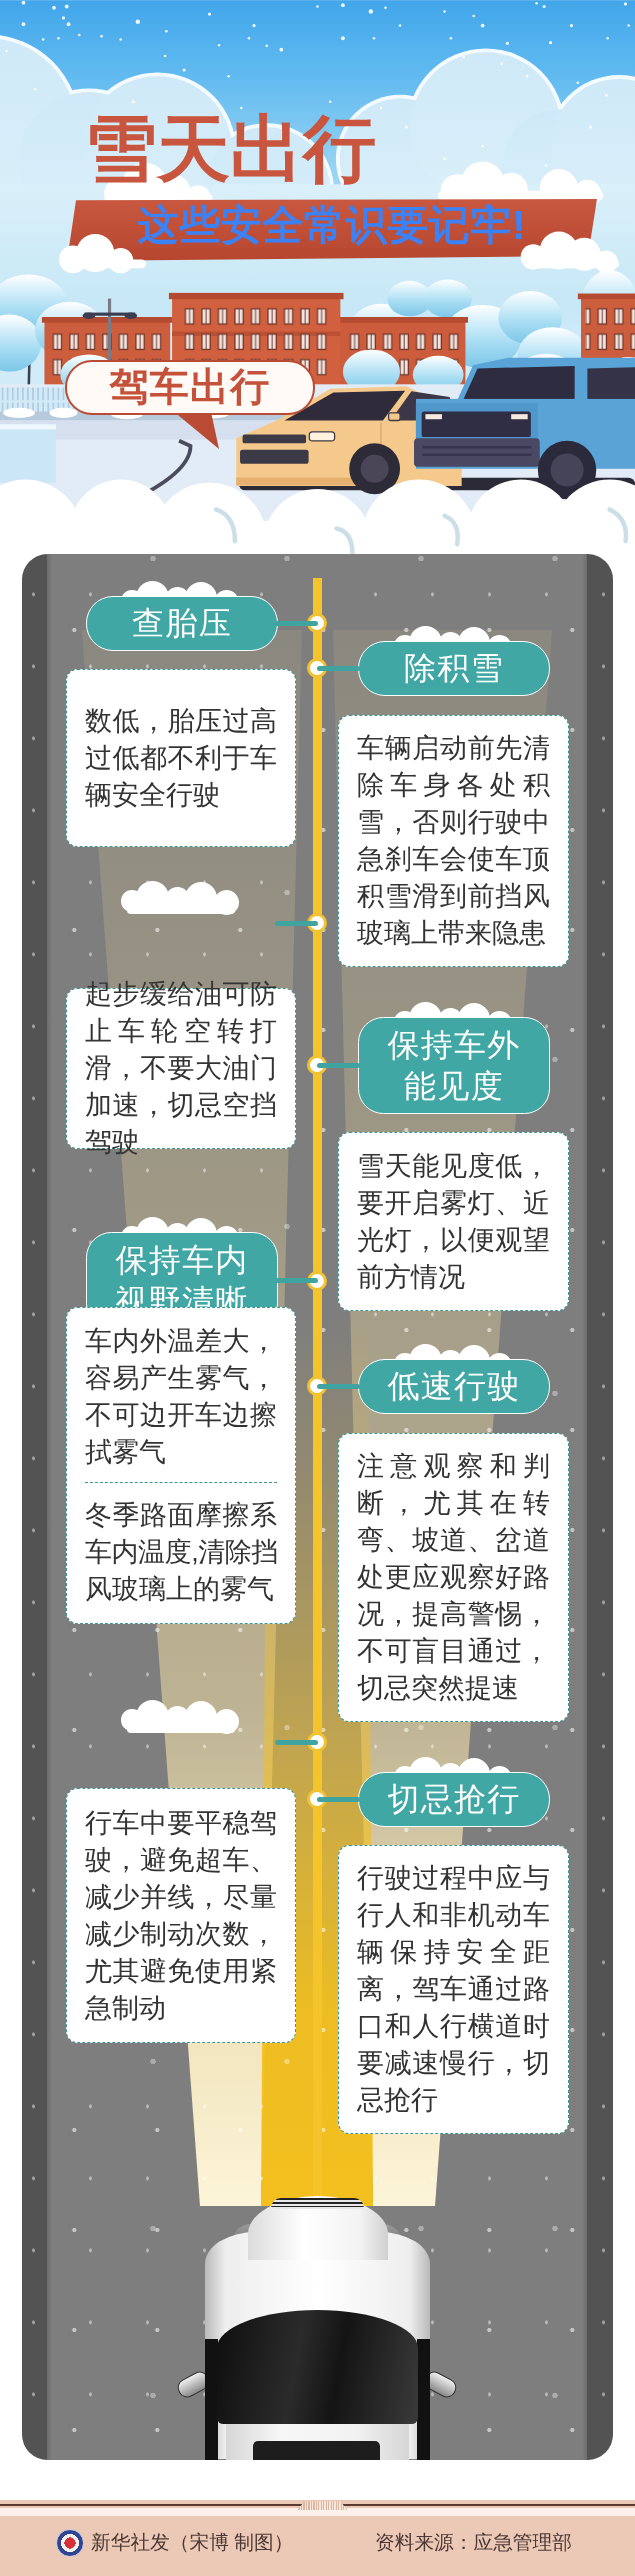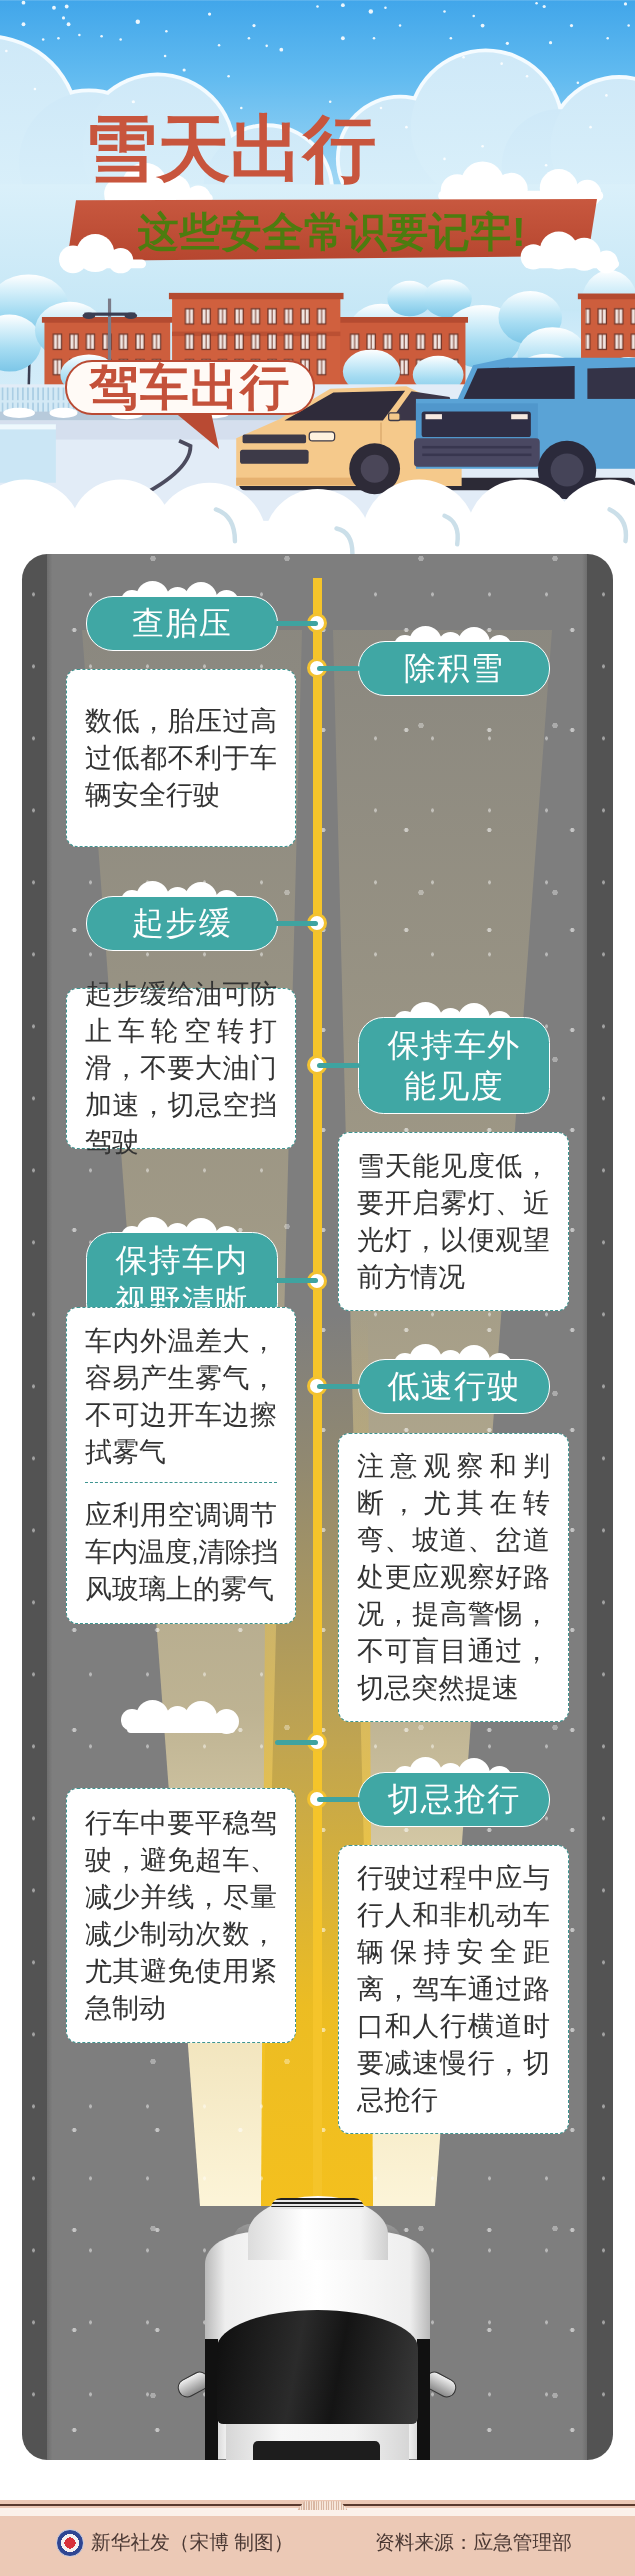--- a/index.html
+++ b/index.html
@@ -9,23 +9,23 @@
 }
 *{box-sizing:border-box;margin:0;padding:0}
 html,body{width:635px;height:2576px;background:#fff;overflow:hidden}
 body{position:relative;font-family:"Liberation Sans","DejaVu Sans",sans-serif}
 
 
 #header{position:absolute;left:0;top:0;width:635px;height:554px;overflow:hidden}
 #scene{position:absolute;left:0;top:0}
 .title{position:absolute;left:84px;top:112px;font-size:73px;line-height:73px;font-weight:900;color:var(--title_red);white-space:nowrap;letter-spacing:0}
 .banner{position:absolute;left:67px;top:199px;width:530px;height:62px;background:linear-gradient(180deg,#c8583f,#b6462f);clip-path:polygon(9px 1.3px,530px 0,521px 57px,0 62px)}
-.banner-text{position:absolute;left:67px;top:202px;width:530px;height:62px;line-height:61px;text-align:center;font-size:41px;font-weight:900;color:#4d7c0f;white-space:nowrap;letter-spacing:0.6px}
+.banner-text{position:absolute;left:67px;top:195px;width:530px;height:62px;line-height:61px;text-align:center;font-size:41px;font-weight:900;color:#3b82f6;white-space:nowrap;letter-spacing:0.6px}
 #front-clouds{position:absolute;left:0;top:0}
-.bubble{position:absolute;left:65px;top:360px;width:250px;height:55px;border:2.5px solid #b94a33;border-radius:27px;background:#fffaf6;text-align:center;line-height:50px;font-size:49px;font-weight:900;color:#c4513a;letter-spacing:1.3px;white-space:nowrap}
+.bubble{position:absolute;left:65px;top:360px;width:250px;height:55px;border:2.5px solid #b94a33;border-radius:27px;background:#fffaf6;text-align:center;line-height:50px;font-size:39px;font-weight:900;color:#c4513a;letter-spacing:1.3px;white-space:nowrap}
 .bubble-tail{position:absolute;left:173px;top:412px;width:48px;height:38px;background:#b94a33;clip-path:polygon(1.3px 0,38px 0,46px 37px)}
 
 
 #panel{position:absolute;left:22px;top:554px;width:591px;height:1906px;border-radius:25.4px;overflow:hidden;
   background:linear-gradient(90deg,var(--road_edge) 0,var(--road_edge) 25.4px,#6f6f6f 25.4px,var(--road) 30.5px,var(--road) 560px,#6f6f6f 565px,var(--road_edge) 565px,var(--road_edge) 100%)}
 .beam{position:absolute;left:0;top:0;width:591px;height:1652px}
 .beam-l{clip-path:polygon(178px 1652px,239px 1652px,280px 76px,60px 76px);
   background:linear-gradient(0deg,rgba(255,247,218,.98) 0%,rgba(252,238,196,.92) 10%,rgba(232,214,160,.6) 30%,rgba(206,190,144,.42) 60%,rgba(180,168,130,.18) 100%)}
 .beam-r{clip-path:polygon(351px 1652px,413px 1652px,530px 76px,311px 76px);
   background:linear-gradient(0deg,rgba(255,247,218,.98) 0%,rgba(252,238,196,.92) 10%,rgba(232,214,160,.6) 30%,rgba(206,190,144,.42) 60%,rgba(180,168,130,.18) 100%)}
@@ -395,32 +395,37 @@
       <i class="c3"></i>
       <i class="c4"></i>
       <i class="c5"></i>
       <i class="cb"></i>
     </div>
   <div class="pill" style="left:336px;top:87px;height:55px">
     <span>除积雪</span>
   </div>
   <div class="dot" style="top:104px"></div>
   <div class="conn" style="left:295px;top:112px;width:43px"></div>
+  <div class="box r" style="top:161px;height:252px">
+    <div class="ln j">车辆启动前先清</div>
+    <div class="ln j">除车身各处积</div>
+    <div class="ln j">雪，否则行驶中</div>
+    <div class="ln j">急刹车会使车顶</div>
+    <div class="ln j">积雪滑到前挡风</div>
+    <div class="ln">玻璃上带来隐患</div>
+  </div>
 
   <div class="cap" style="left:99px;top:327px">
       <i class="c1"></i>
       <i class="c2"></i>
       <i class="c3"></i>
       <i class="c4"></i>
       <i class="c5"></i>
       <i class="cb"></i>
     </div>
-  <div class="pill" style="left:64px;top:342px;height:55px">
-    <span>起步缓</span>
-  </div>
   <div class="dot" style="top:359px"></div>
   <div class="conn" style="left:253px;top:367px;width:43px"></div>
   <div class="box l" style="top:434px;height:161px">
     <div class="ln j">起步缓给油可防</div>
     <div class="ln j">止车轮空转打</div>
     <div class="ln j">滑，不要大油门</div>
     <div class="ln j">加速，切忌空挡</div>
     <div class="ln">驾驶</div>
   </div>
 
@@ -458,21 +463,21 @@
     <span>视野清晰</span>
   </div>
   <div class="dot" style="top:717px"></div>
   <div class="conn" style="left:253px;top:724px;width:43px"></div>
   <div class="box l" style="top:753px;height:317px">
     <div class="ln j">车内外温差大，</div>
     <div class="ln j">容易产生雾气，</div>
     <div class="ln j">不可边开车边擦</div>
     <div class="ln">拭雾气</div>
     <div class="divider"></div>
-    <div class="ln j">应利用空调调节</div>
+    <div class="ln j">冬季路面摩擦系</div>
     <div class="ln j tight">车内温度,清除挡</div>
     <div class="ln">风玻璃上的雾气</div>
   </div>
 
   <div class="cap" style="left:372px;top:790px">
       <i class="c1"></i>
       <i class="c2"></i>
       <i class="c3"></i>
       <i class="c4"></i>
       <i class="c5"></i>

